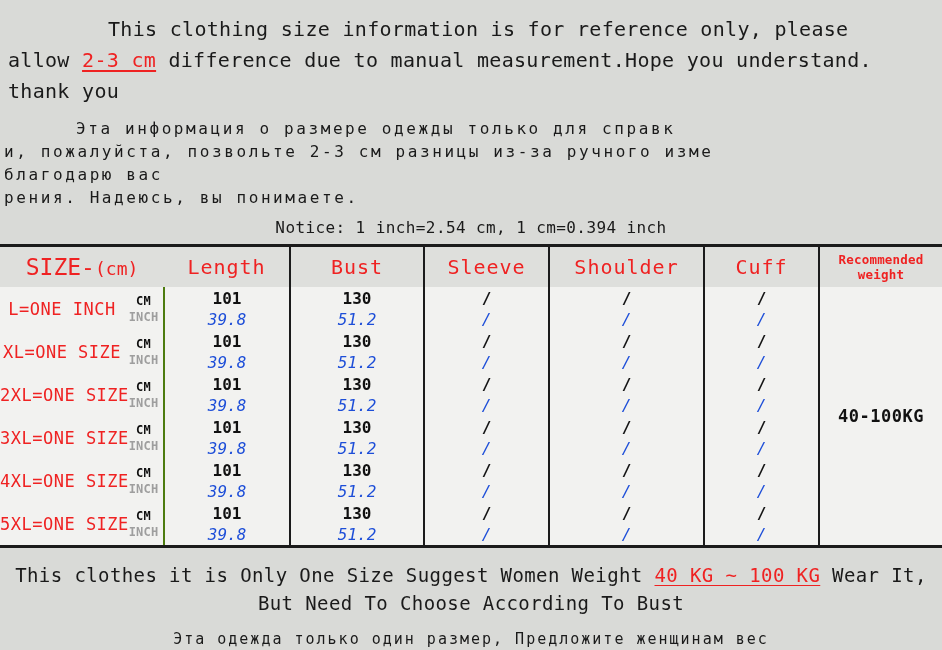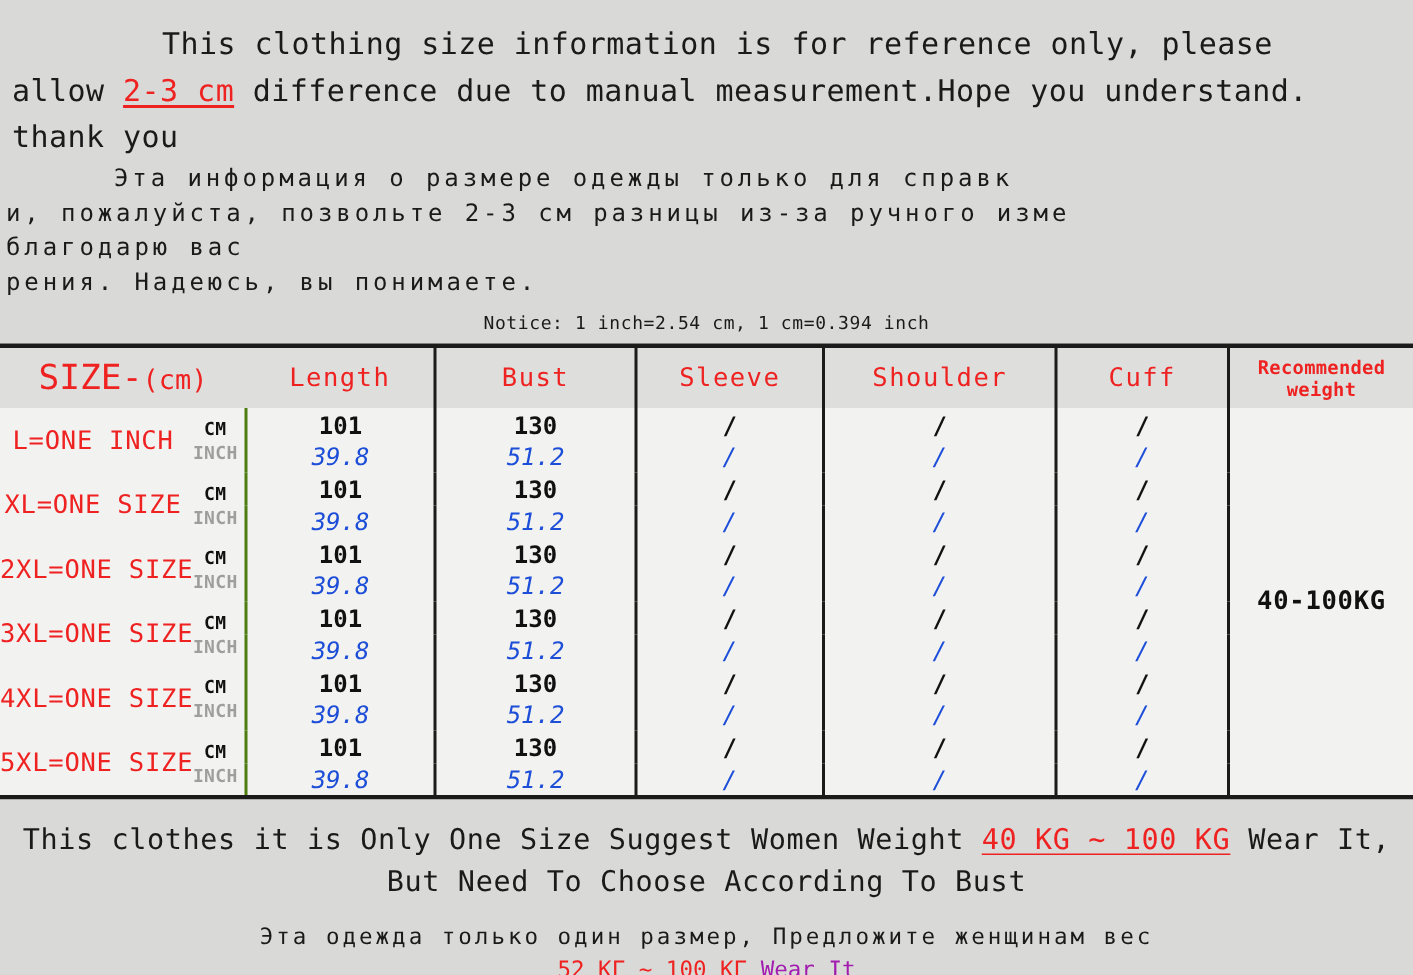--- a/index.html
+++ b/index.html
@@ -31,36 +31,36 @@
   }
   .intro-en .lead { padding-left: 100px; }
   .hl-red {
     color: #ef2222;
     text-decoration: underline;
     text-underline-offset: 3px;
   }
 
   
   .intro-ru {
-    margin-top: 0;
+    margin-top: 10px;
     padding: 0 19px 0 4px;
     font-size: 16px;
     line-height: 23px;
     color: #1a1a1a;
   }
   .intro-ru .ru-line {
     letter-spacing: 2.6px;
     white-space: nowrap;
   }
   .intro-ru .ru-line.first { padding-left: 72px; }
 
   
   .notice {
     text-align: center;
-    font-size: 12px;
+    font-size: 16px;
     padding: 9px 0 7px 0;
     letter-spacing: 0.4px;
   }
 
   
   .tbl-wrap {
     border-top: 3px solid #1b1b1b;
     border-bottom: 3px solid #1b1b1b;
     background: #f2f2f0;
   }
@@ -72,21 +72,21 @@
   table.size th, table.size td {
     padding: 0;
     vertical-align: middle;
     text-align: center;
   }
   
   table.size thead th {
     background: #dedfdc;
     color: #ef2222;
     height: 40px;
-    font-size: 17px;
+    font-size: 20px;
     font-weight: normal;
     border-right: 2px solid #1b1b1b;
     letter-spacing: 1px;
   }
   table.size thead th.size-head {
     font-size: 23px;
     border-right: none;
     letter-spacing: 0;
   }
   table.size thead th.size-head .sml { font-size: 18px; }

